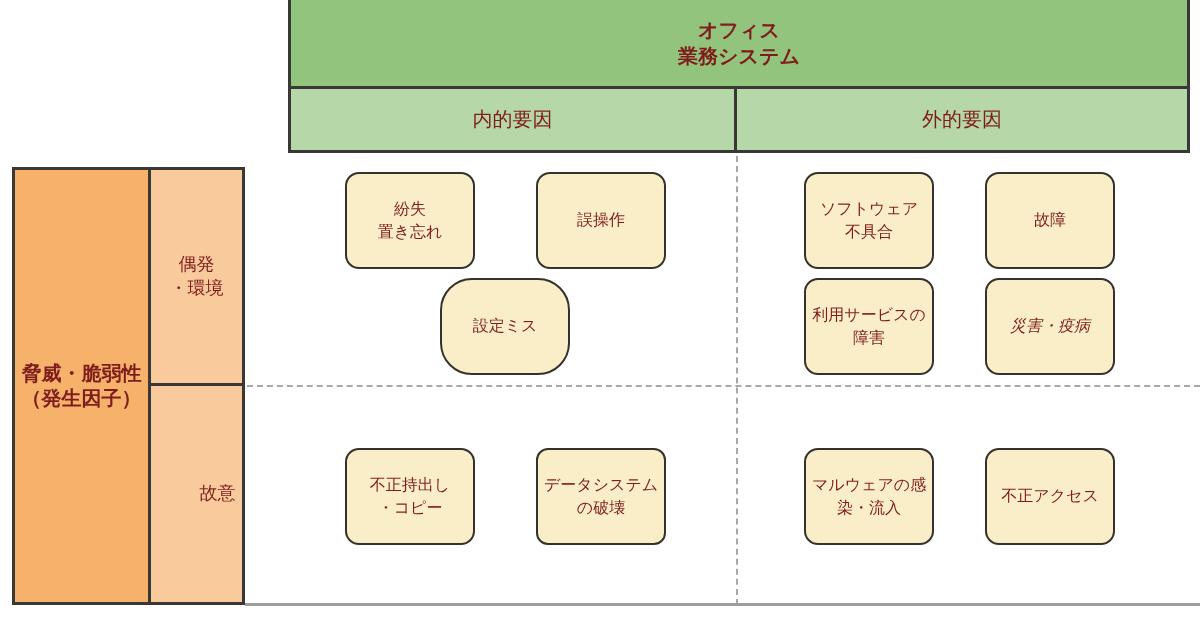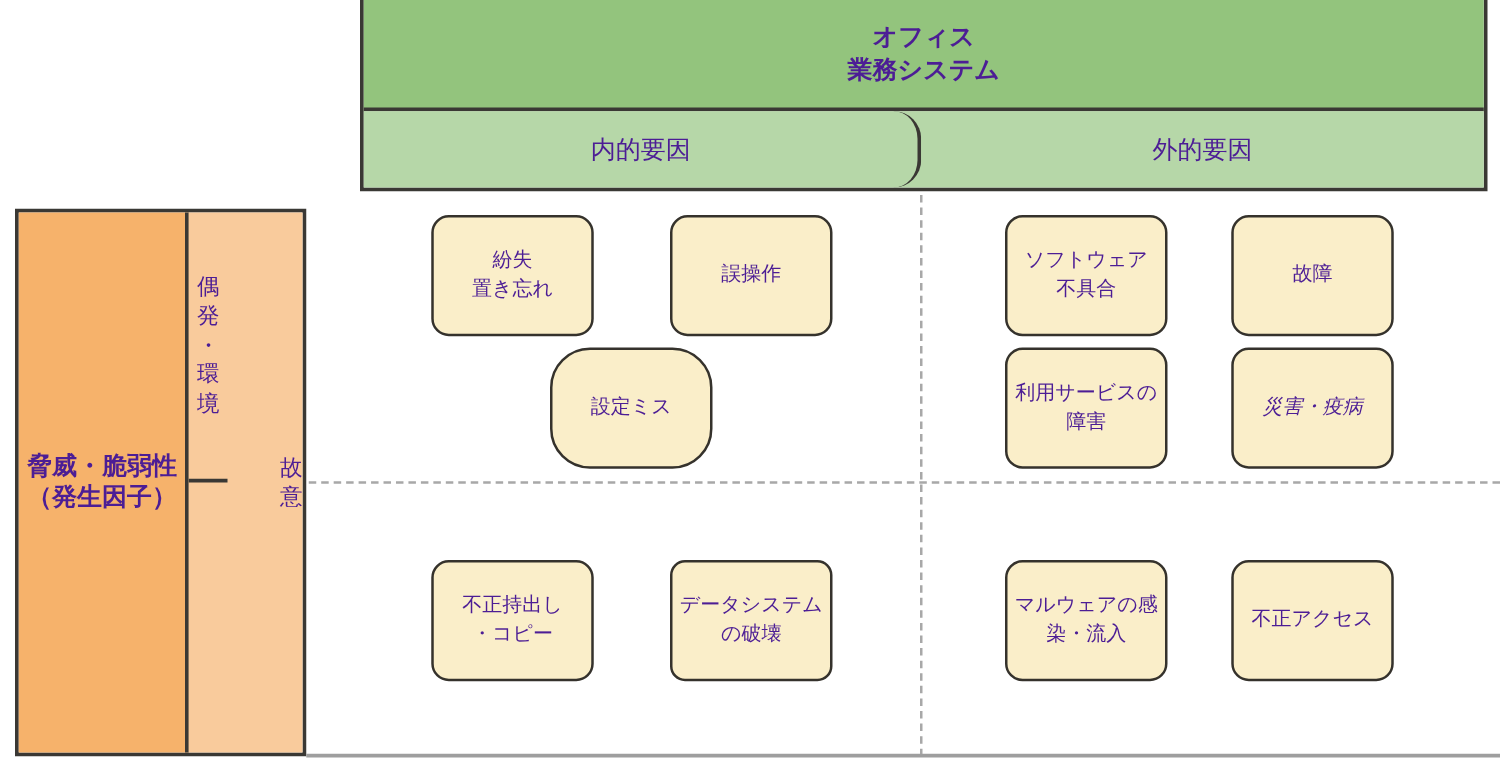--- a/index.html
+++ b/index.html
@@ -3,21 +3,21 @@
 <meta charset="utf-8">
 <style>
   html, body { margin: 0; padding: 0; background: #ffffff; }
   .stage {
     position: relative;
     width: 1200px;
     height: 624px;
     background: #ffffff;
     overflow: hidden;
     font-family: "Liberation Sans", "DejaVu Sans", sans-serif;
-    color: #4c1d95;
+    color: #7f1d1d;
   }
 
   
   .system-block {
     position: absolute;
     left: 288px; top: -3px;
     width: 902px; height: 156px;
     border: 3px solid #3a3834;
     box-sizing: border-box;
     display: flex; flex-direction: column;
@@ -29,42 +29,42 @@
     box-sizing: border-box;
     display: flex; align-items: center; justify-content: center;
     font-size: 20px; font-weight: bold; line-height: 1.3;
     text-align: center; white-space: pre-line;
   }
   .factor-row { flex: 1; display: flex; background: #b6d7a8; }
   .factor-cell {
     display: flex; align-items: center; justify-content: center;
     font-size: 20px; text-align: center;
   }
-  .factor-cell.internal { width: 446px; border-right: 3px solid #3a3834; box-sizing: border-box; border-radius: 22px; }
+  .factor-cell.internal { width: 446px; border-right: 3px solid #3a3834; box-sizing: border-box; }
   .factor-cell.external { flex: 1; }
 
   
   .threat-block {
     position: absolute;
     left: 12px; top: 167px;
     width: 233px; height: 438px;
     border: 3px solid #3a3834;
     box-sizing: border-box;
     display: flex;
   }
   .threat-main {
     width: 136px;
     background: #f6b26b;
     border-right: 3px solid #3a3834;
     box-sizing: border-box;
     display: flex; align-items: center; justify-content: center;
     font-size: 20px; font-weight: bold; line-height: 1.25;
     text-align: center; white-space: pre-line;
   }
-  .threat-sub { flex: 1; display: flex; background: #f9cb9c; }
+  .threat-sub { flex: 1; display: flex; flex-direction: column; background: #f9cb9c; }
   .threat-cell {
     display: flex; align-items: center; justify-content: center;
     font-size: 18px; line-height: 1.3;
     text-align: center; white-space: pre-line;
   }
   .threat-cell.accidental { height: 216px; border-bottom: 3px solid #3a3834; box-sizing: border-box; }
   .threat-cell.intentional { flex: 1; padding-left: 42px; }
 
   
   .v-dash {

